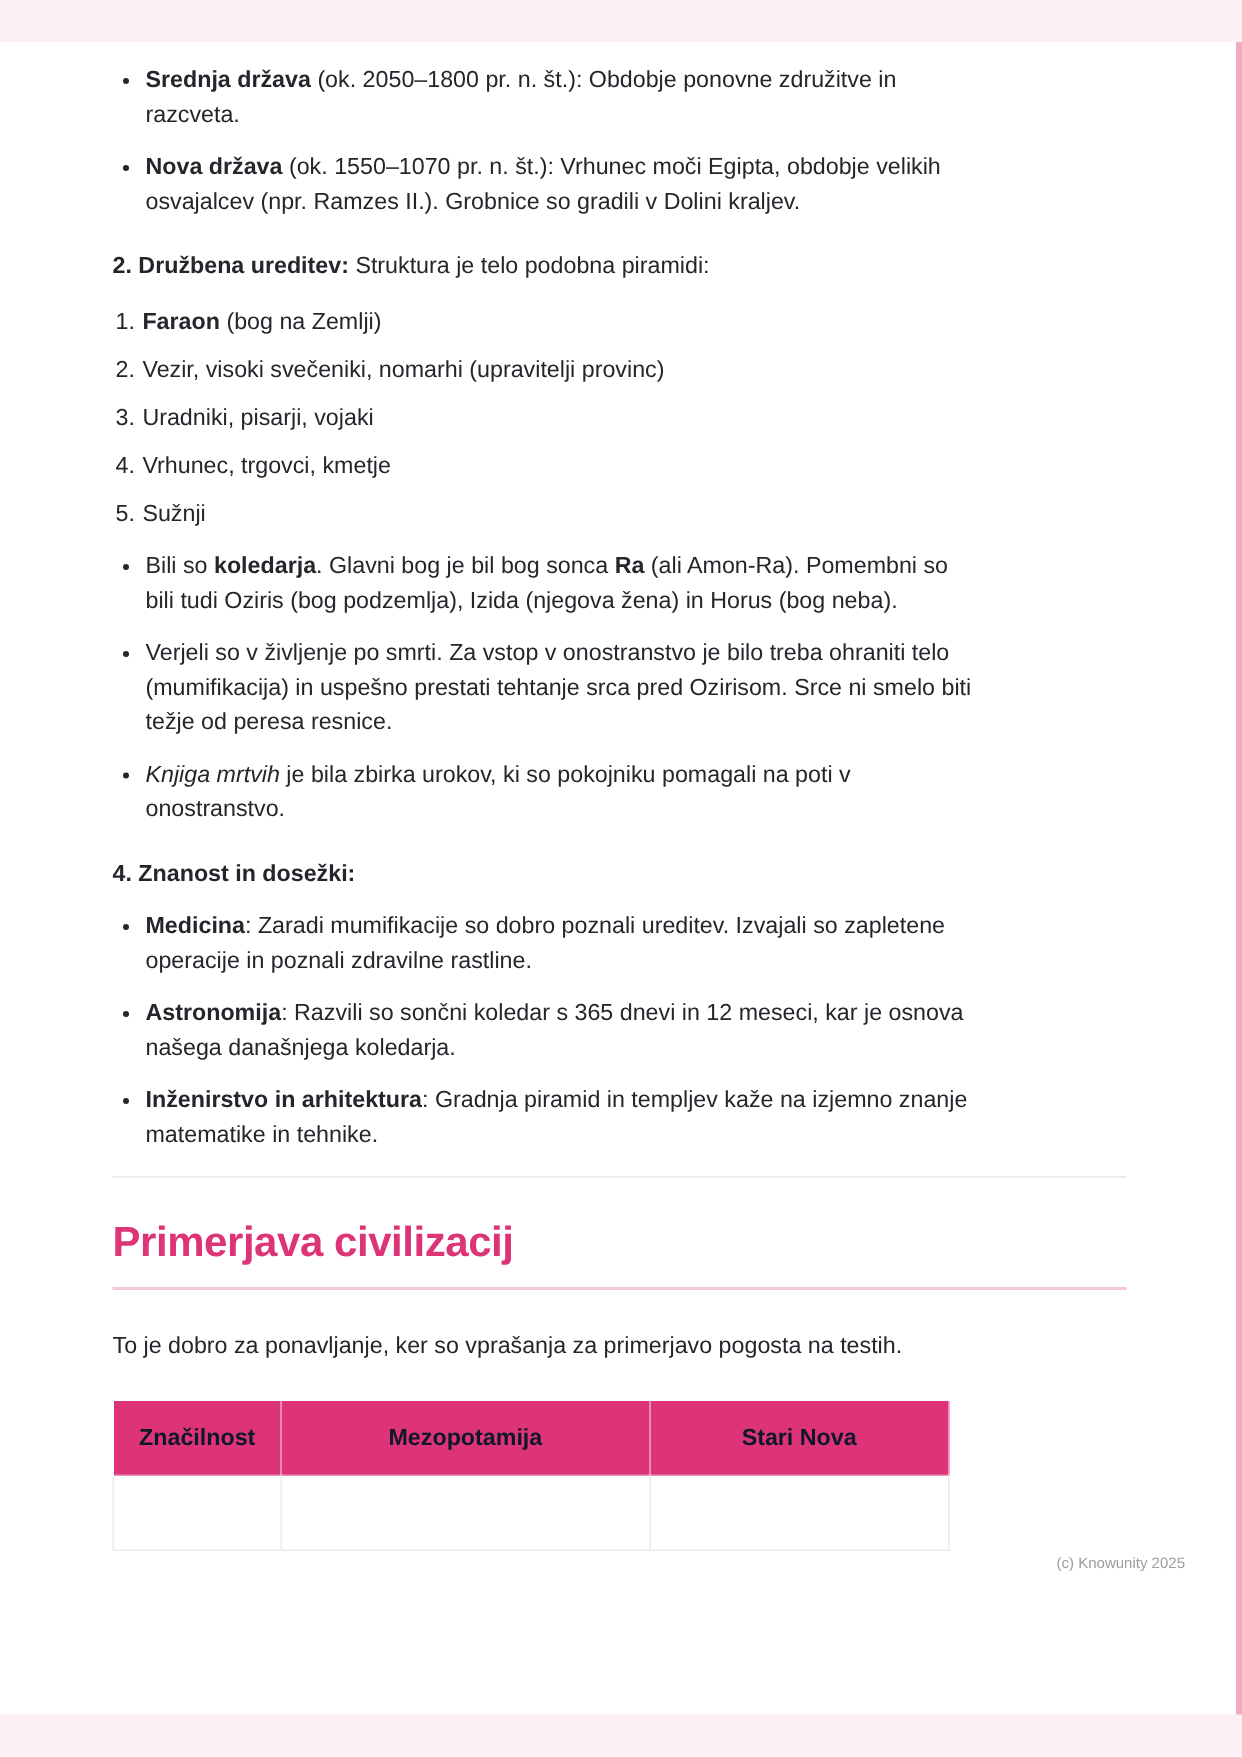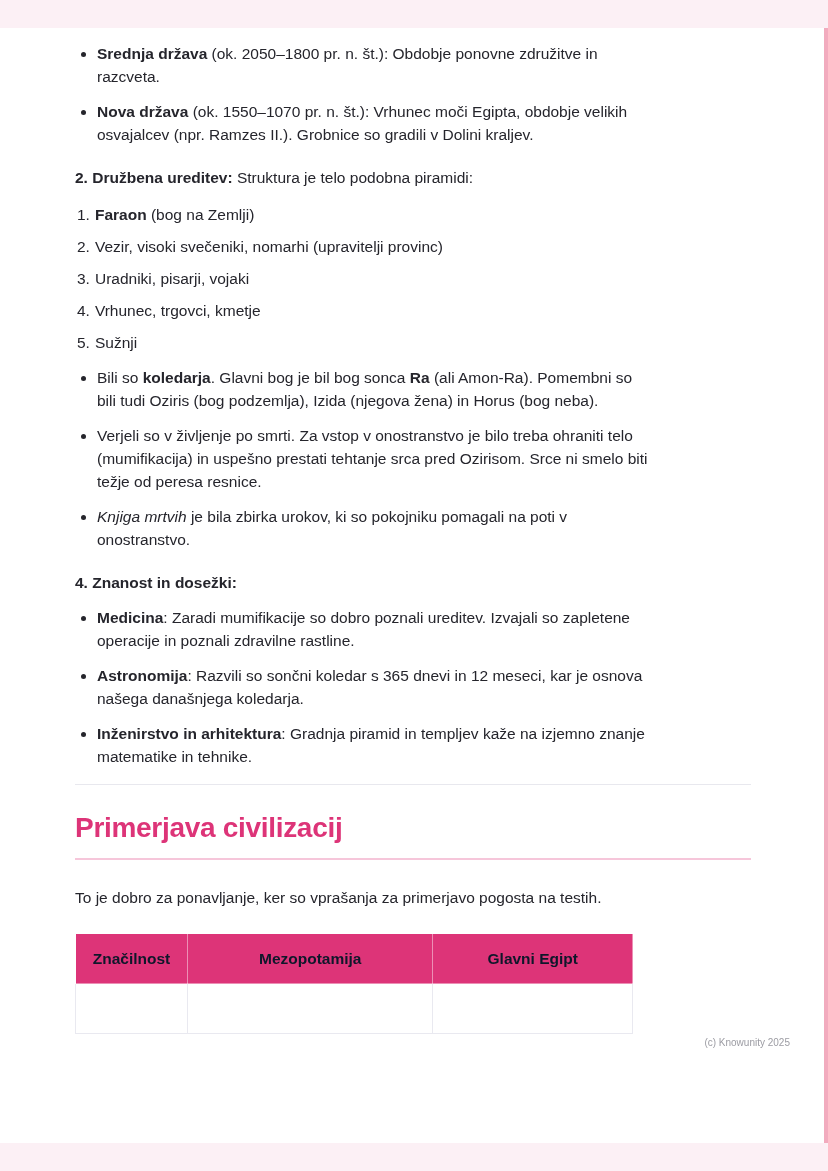--- a/index.html
+++ b/index.html
@@ -148,21 +148,21 @@
     <h1 class="cmp-title">Primerjava civilizacij</h1>
     <div class="title-underline"></div>
 
     <p class="cmp-intro">To je dobro za ponavljanje, ker so vprašanja za primerjavo pogosta na testih.</p>
 
     <table class="cmp">
       <thead>
         <tr>
           <th class="c1">Značilnost</th>
           <th class="c2">Mezopotamija</th>
-          <th class="c3">Glavni Egipt</th>
+          <th class="c3">Stari Nova</th>
         </tr>
       </thead>
       <tbody>
         <tr>
           <td></td>
           <td></td>
           <td></td>
         </tr>
       </tbody>
     </table>

